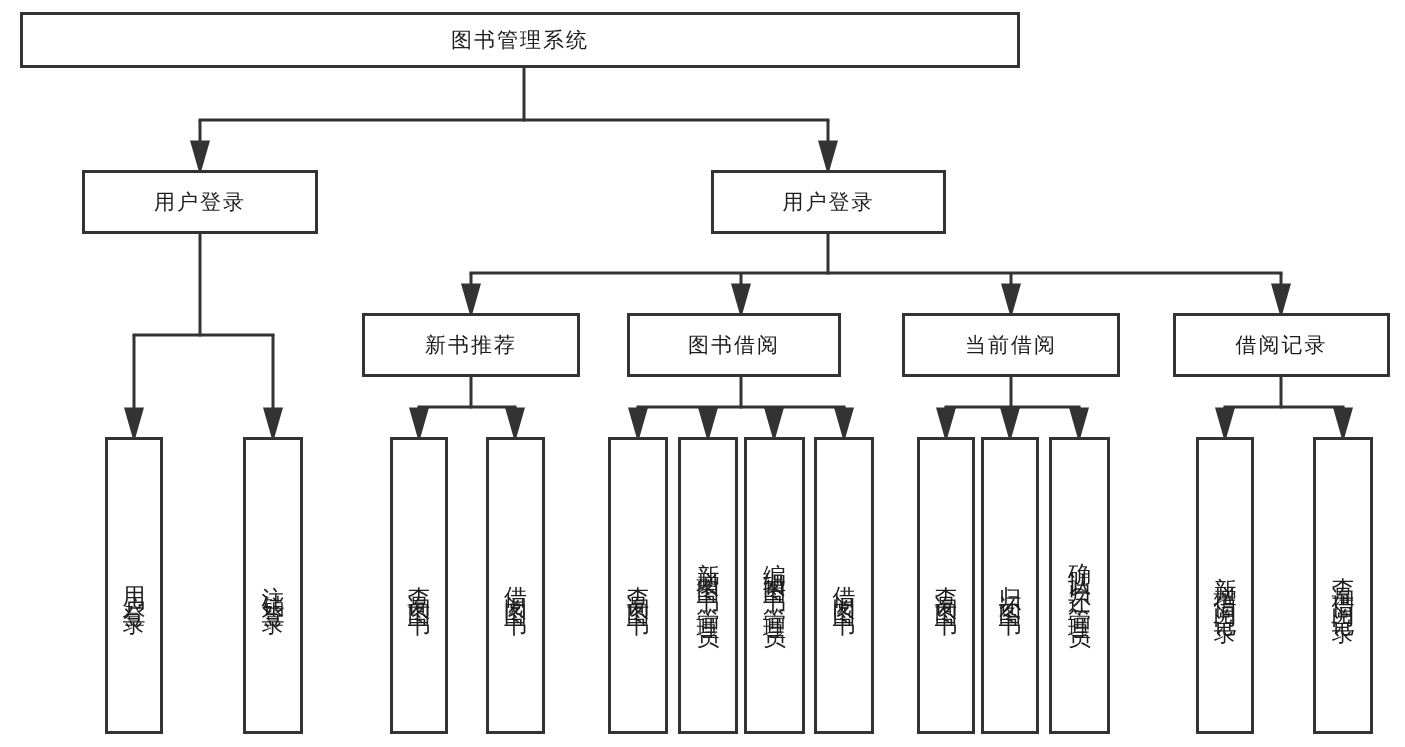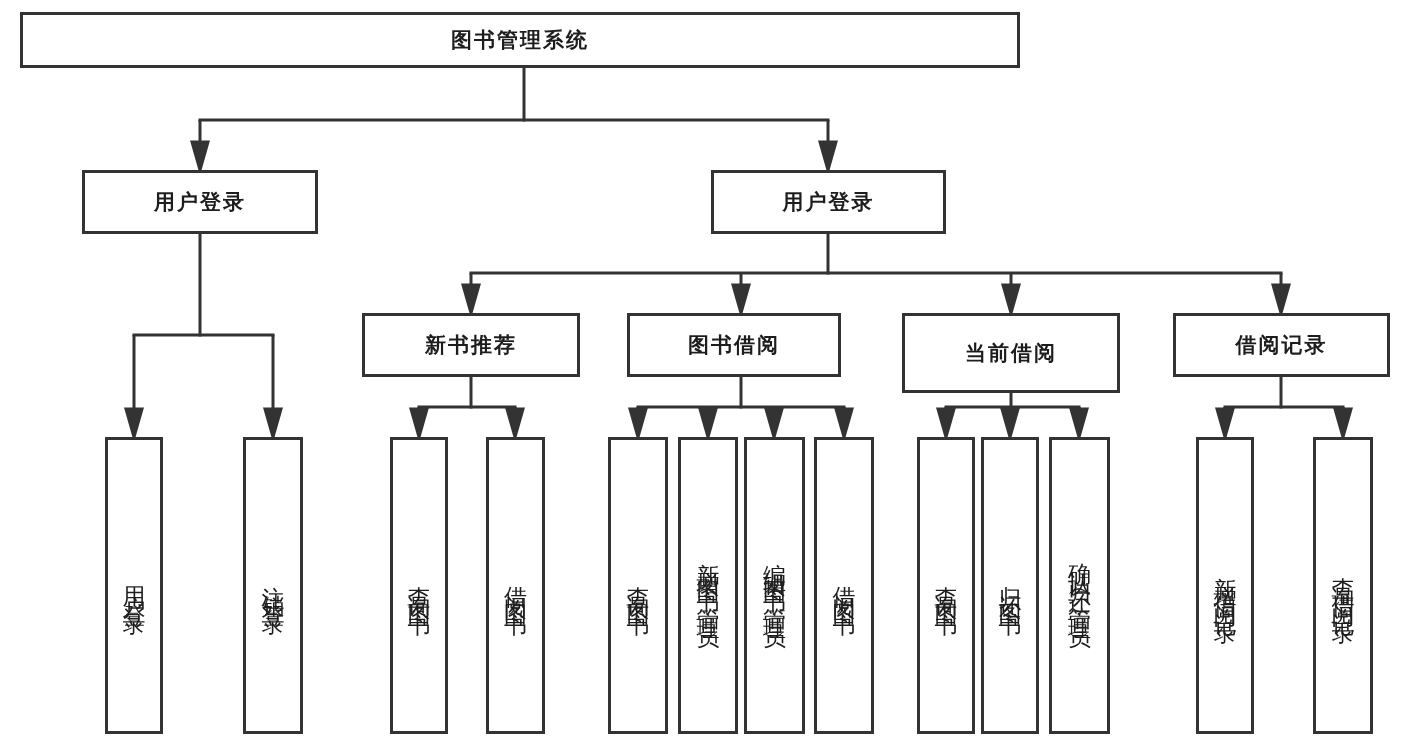--- a/index.html
+++ b/index.html
@@ -20,21 +20,21 @@
   .box {
     position: absolute;
     background: #ffffff;
     border: 3px solid #333333;
     display: flex;
     align-items: center;
     justify-content: center;
     z-index: 2;
     color: #1d1d1d;
   }
-  .h-node { font-size: 21px; letter-spacing: 2px; white-space: nowrap; font-weight: bold; }
+  .h-node { font-size: 21px; letter-spacing: 2px; white-space: nowrap; }
   .leaf .vtext {
     writing-mode: vertical-rl;
     text-orientation: mixed;
     font-size: 23px;
     letter-spacing: 9px;
     line-height: 1;
     color: #1d1d1d;
   }
   .watermark {
     position: absolute;
@@ -141,21 +141,21 @@
   <div class="box h-node" style="left:711px; top:170px; width:235px; height:64px">
     <span>用户登录</span>
   </div>
 
   <div class="box h-node" style="left:362px; top:313px; width:218px; height:64px">
     <span>新书推荐</span>
   </div>
   <div class="box h-node" style="left:627px; top:313px; width:214px; height:64px">
     <span>图书借阅</span>
   </div>
-  <div class="box h-node" style="left:902px; top:313px; width:218px; height:80px">
+  <div class="box h-node" style="left:902px; top:313px; width:218px; height:64px">
     <span>当前借阅</span>
   </div>
   <div class="box h-node" style="left:1173px; top:313px; width:217px; height:64px">
     <span>借阅记录</span>
   </div>
 
   <div class="box leaf" style="left:105px; top:437px; width:58px; height:297px">
     <span class="vtext">用户登录</span>
   </div>
   <div class="box leaf" style="left:243px; top:437px; width:60px; height:297px">

